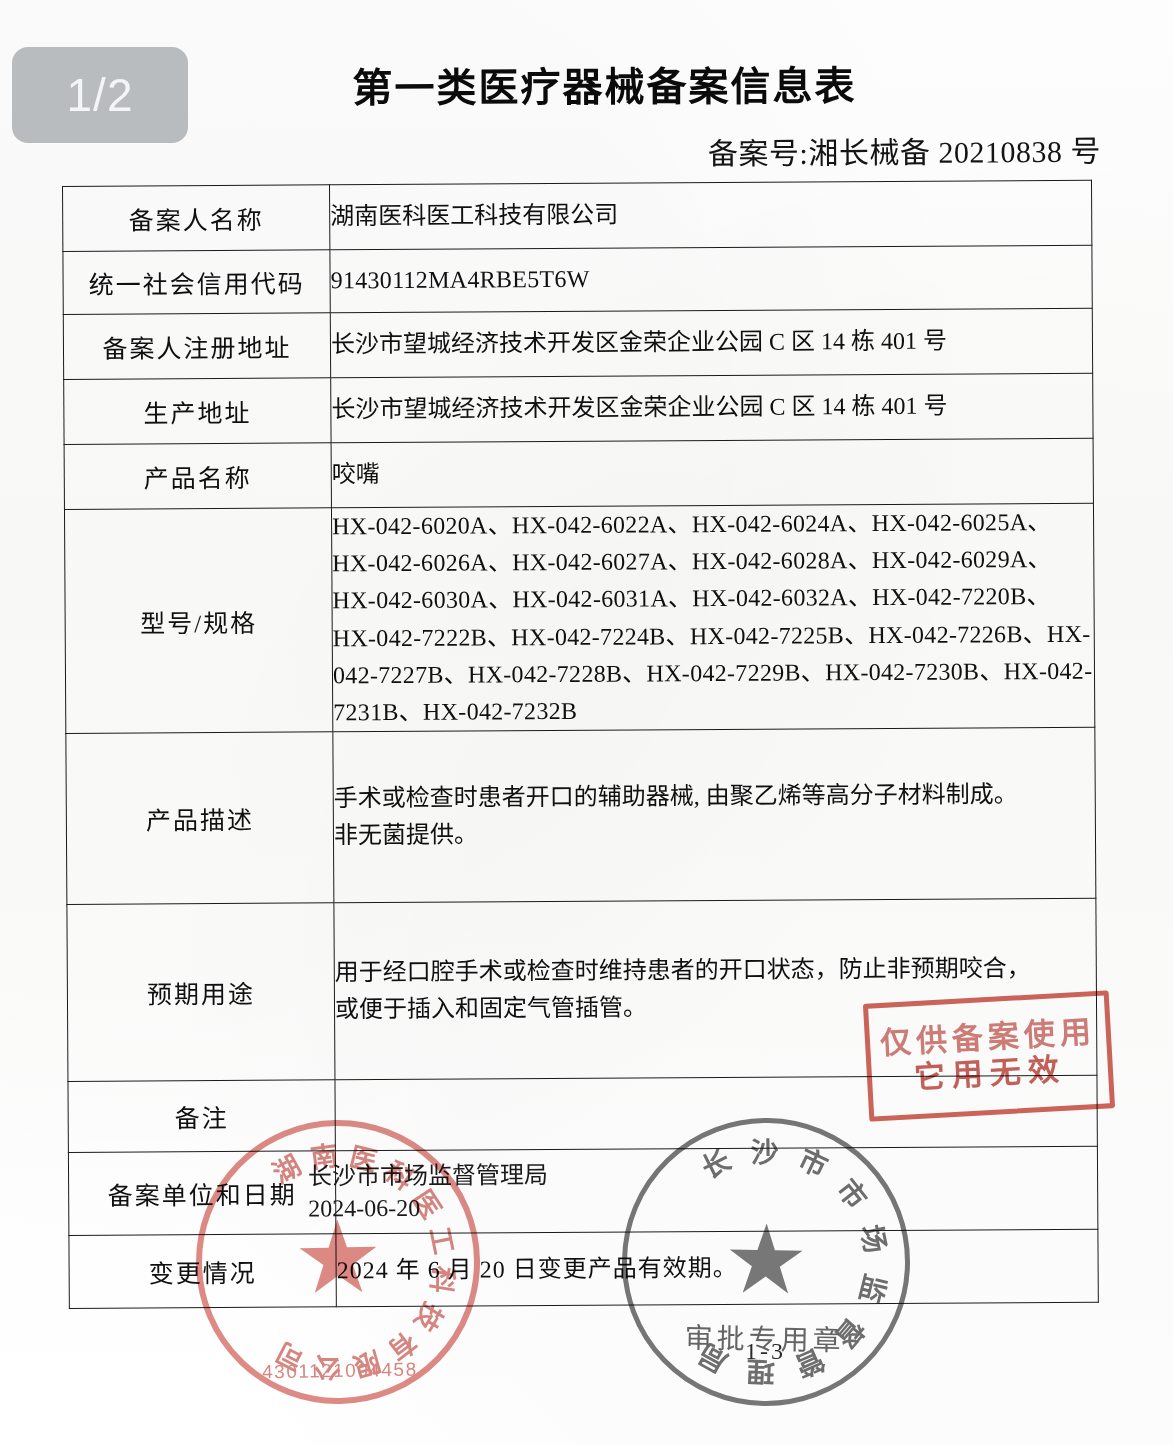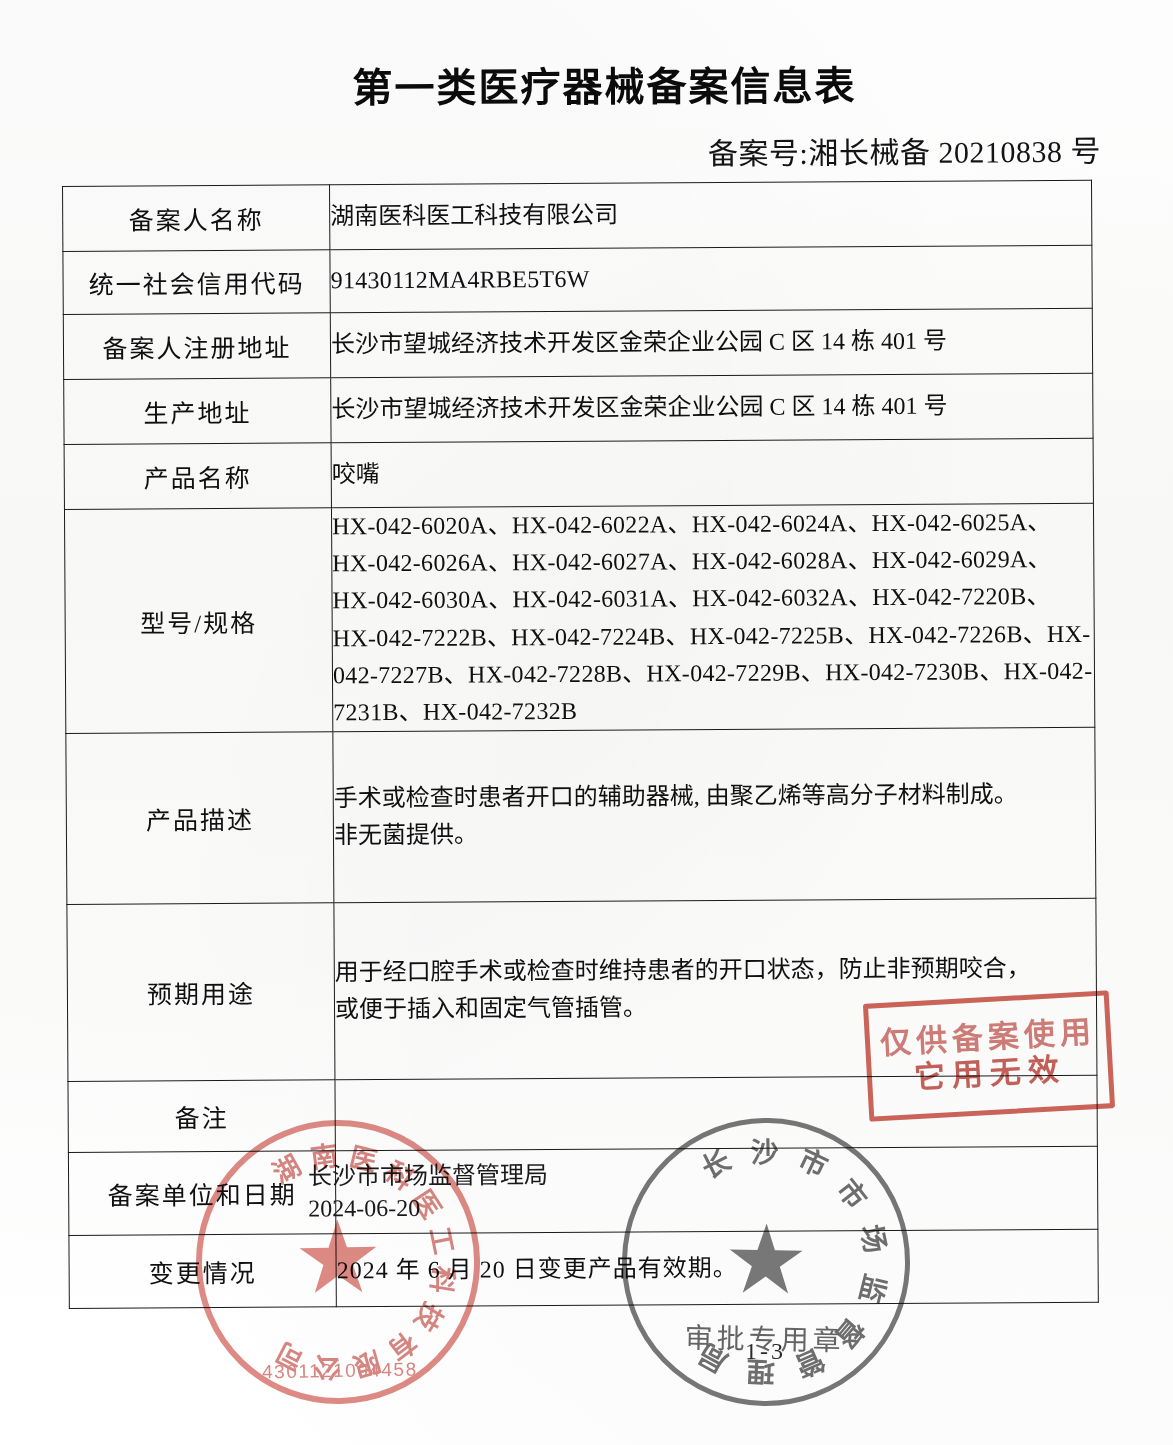--- a/index.html
+++ b/index.html
@@ -228,20 +228,23 @@
     font-size:24px;color:#2b2b2b;letter-spacing:3px;
     z-index:9;
   }
 </style>
 </head>
 <body>
 
 <div class="page">
   <div class="noise"></div>
 
+  <div class="page-badge">
+    <span>1/2</span>
+  </div>
 
   <div class="doc-title">第一类医疗器械备案信息表</div>
   <div class="record-no">备案号:湘长械备 20210838 号</div>
 
   <div class="tbl-wrap">
     <table class="info">
       <tbody>
         <tr class="r-name">
           <td class="label">备案人名称</td>
           <td class="value">湖南医科医工科技有限公司</td>

